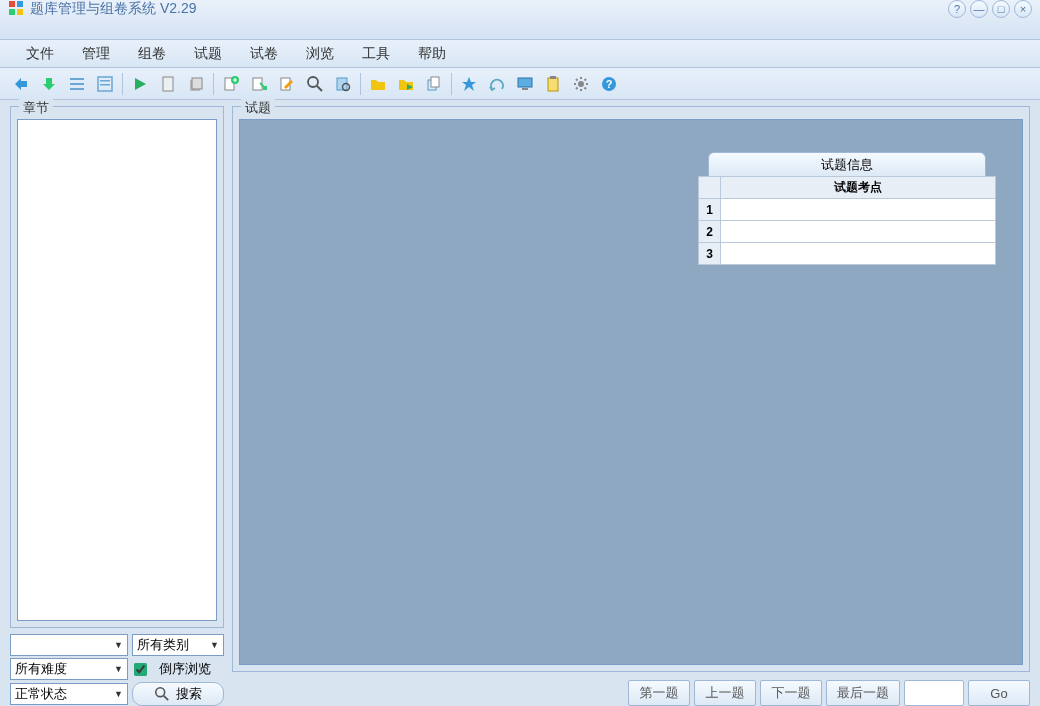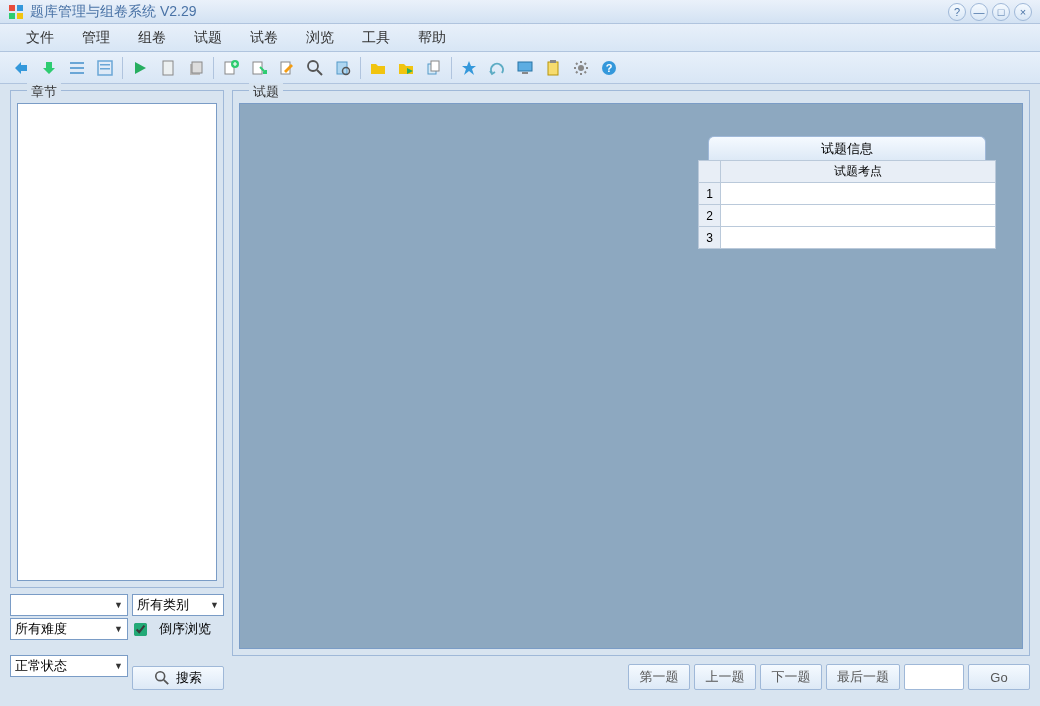--- a/index.html
+++ b/index.html
@@ -5,25 +5,24 @@
 * { margin: 0; padding: 0; box-sizing: border-box; }
 body {
   font-family: "Microsoft YaHei", "SimSun", Arial, sans-serif;
   font-size: 12px;
   background: #d8e4f0;
   width: 1040px;
   height: 706px;
   overflow: hidden;
 }
 .titlebar {
-  height: 24px;
+  height: 40px;
   background: linear-gradient(to bottom, #eaf1fa 0%, #d3e2f3 100%);
   border-bottom: 1px solid #b0c4de;
   display: flex;
-  align-items: center;
   padding: 0 8px;
 }
 .titlebar .app-icon {
   width: 16px; height: 16px; margin-right: 6px;
   display: inline-flex; align-items: center; justify-content: center;
 }
 .titlebar .title-text {
   font-size: 14px;
   color: #4a73a6;
   flex: 1;
@@ -96,21 +95,21 @@
 }
 .group-box {
   border: 1px solid #9fb8d8;
   position: relative;
   flex: 1;
   background: #d8e4f0;
 }
 .group-label {
   position: absolute;
   top: -8px;
-  left: 16px;
+  left: 8px;
   background: #d8e4f0;
   padding: 0 4px;
   font-size: 13px;
   color: #333;
 }
 .chapter-tree {
   position: absolute;
   top: 12px; left: 6px; right: 6px; bottom: 6px;
   background: #fff;
   border: 1px solid #7a9cc6;
@@ -154,22 +153,21 @@
   height: 24px;
   border: 1px solid #9fb8d8;
   background: linear-gradient(to bottom, #f5faff, #dde9f6);
   display: flex;
   align-items: center;
   justify-content: center;
   gap: 6px;
   font-size: 13px;
   cursor: pointer;
   flex: 1;
-  border-radius: 2px;
-  margin-top: 24px;
+  border-radius: 10px;
 }
 .question-area {
   position: absolute;
   top: 12px; left: 6px; right: 6px; bottom: 6px;
   background: #8da8c0;
   border: 1px solid #7a9cc6;
 }
 .info-panel {
   position: absolute;
   top: 32px;
@@ -191,21 +189,21 @@
 .info-table {
   border: 1px solid #7a9cc6;
   background: #fff;
   border-collapse: collapse;
   width: 100%;
 }
 .info-table th, .info-table td {
   border: 1px solid #bac9da;
   height: 22px;
   font-size: 12px;
-  font-weight: normal;
+  font-weight: bold;
 }
 .info-table .row-num {
   width: 22px;
   background: #e8eef6;
   text-align: center;
 }
 .info-table thead th {
   background: #e8eef6;
   text-align: center;
 }

